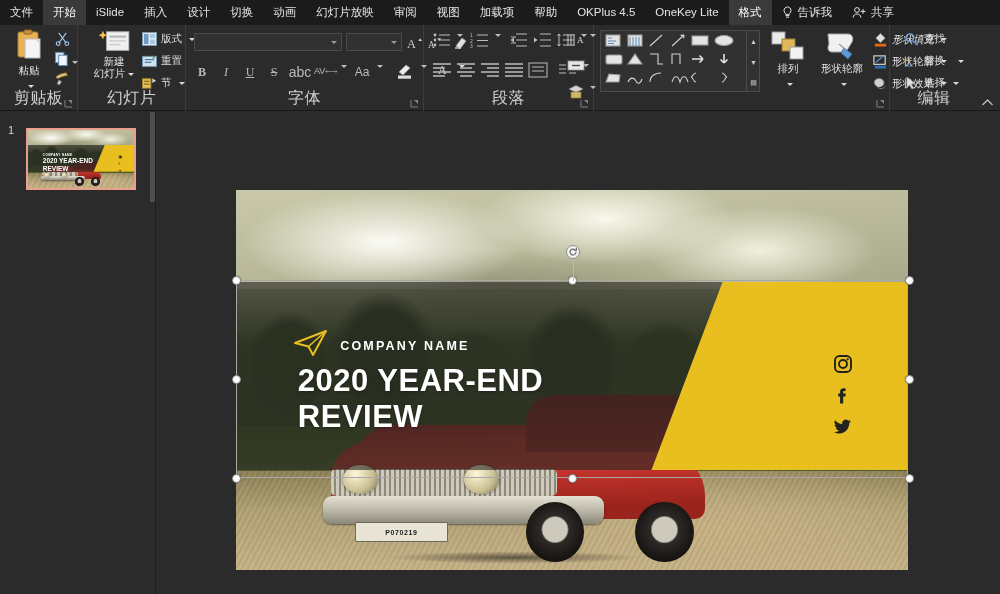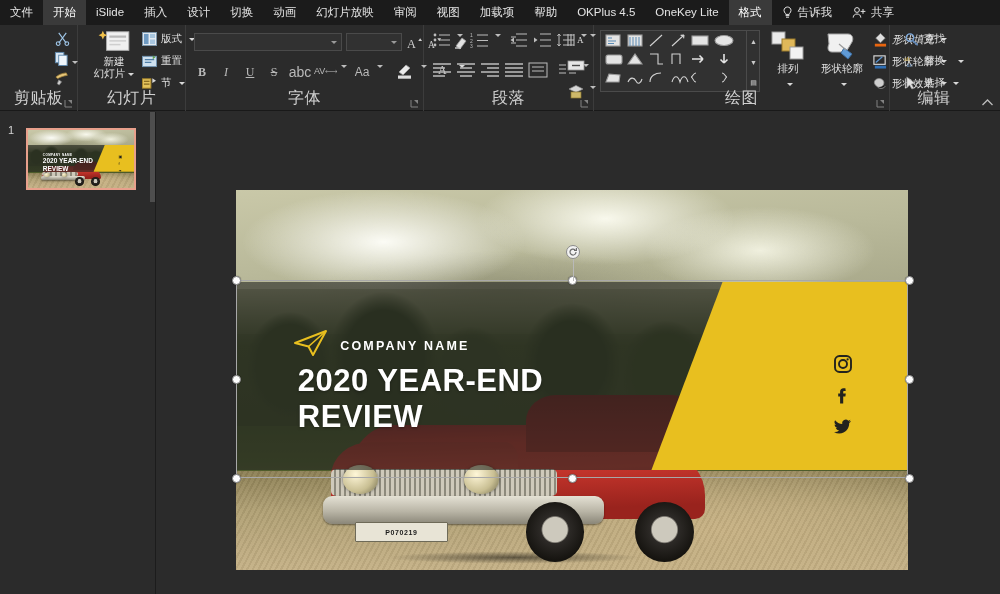--- a/index.html
+++ b/index.html
@@ -289,20 +289,30 @@
           </svg>
       </span>
       <span>共享</span>
     </div>
     <div class="menu-spacer"></div>
   </div>
 
   <div class="ribbon">
 
     <div class="rgroup" id="g-clip">
+      <div class="paste-btn">
+        <svg width="30" height="34" viewBox="0 0 30 34" style="display:block;margin:0 auto;">
+          <rect x="4" y="3" width="20" height="25" rx="2" fill="#e8b254" stroke="#b07f2a"></rect>
+          <rect x="10" y="1" width="8" height="4" rx="1" fill="#c89040" stroke="#8e6420"></rect>
+          <rect x="11" y="10" width="15" height="19" fill="#f4f4f4" stroke="#b9b9b9"></rect>
+          <path d="M21 10h5v5z" fill="#d6d6d6"></path>
+        </svg>
+        <div class="paste-lbl">粘贴</div>
+        <div style="text-align:center;margin-top:-1px;"><span class="caret"></span></div>
+      </div>
       <div class="mini-btn" style="left:55px; top:6px;">
         <svg width="15" height="15" viewBox="0 0 16 16">
             <path d="M4 2l8 11M12 2L4 13" stroke="#9fc6e8" stroke-width="1.2" fill="none"></path>
             <circle cx="3.4" cy="13.4" r="2" fill="none" stroke="#9fc6e8" stroke-width="1.2"></circle>
             <circle cx="12.6" cy="13.4" r="2" fill="none" stroke="#9fc6e8" stroke-width="1.2"></circle>
           </svg>
       </div>
       <div class="mini-btn" style="left:54px; top:26px;">
         <svg width="15" height="15" viewBox="0 0 16 16">
             <rect x="1.5" y="1.5" width="9" height="11" fill="#d8e7f4" stroke="#5f89ad"></rect>
@@ -626,21 +636,20 @@
         <span class="caret"></span>
       </div>
       <div class="dr-item" style="left:278px; top:51px;">
         <svg width="16" height="15" viewBox="0 0 17 16">
             <path d="M3 5c2-3 7-3 9 0s-1 7-4 7-7-4-5-7z" fill="#cfcfcf" stroke="#8f8f8f" stroke-width=".8"></path>
             <path d="M6 12c3 2 7 1 8-1" stroke="#9a9a9a" stroke-width="1"></path>
           </svg>
         <span class="ico-lbl">形状效果</span>
         <span class="caret"></span>
       </div>
-      <div class="rgroup-label">绘图</div>
       <div class="dlg-launch">
         <svg width="9" height="9" viewBox="0 0 9 9">
             <path d="M1 1v7h7" stroke="#c9c9c9" fill="none" stroke-width="1"></path>
             <path d="M4 1h4v4z" fill="#c9c9c9"></path>
           </svg>
       </div>
     </div>
 
     <div class="rgroup" id="g-edit">
       <div class="ed-item" style="left:14px; top:7px;">

